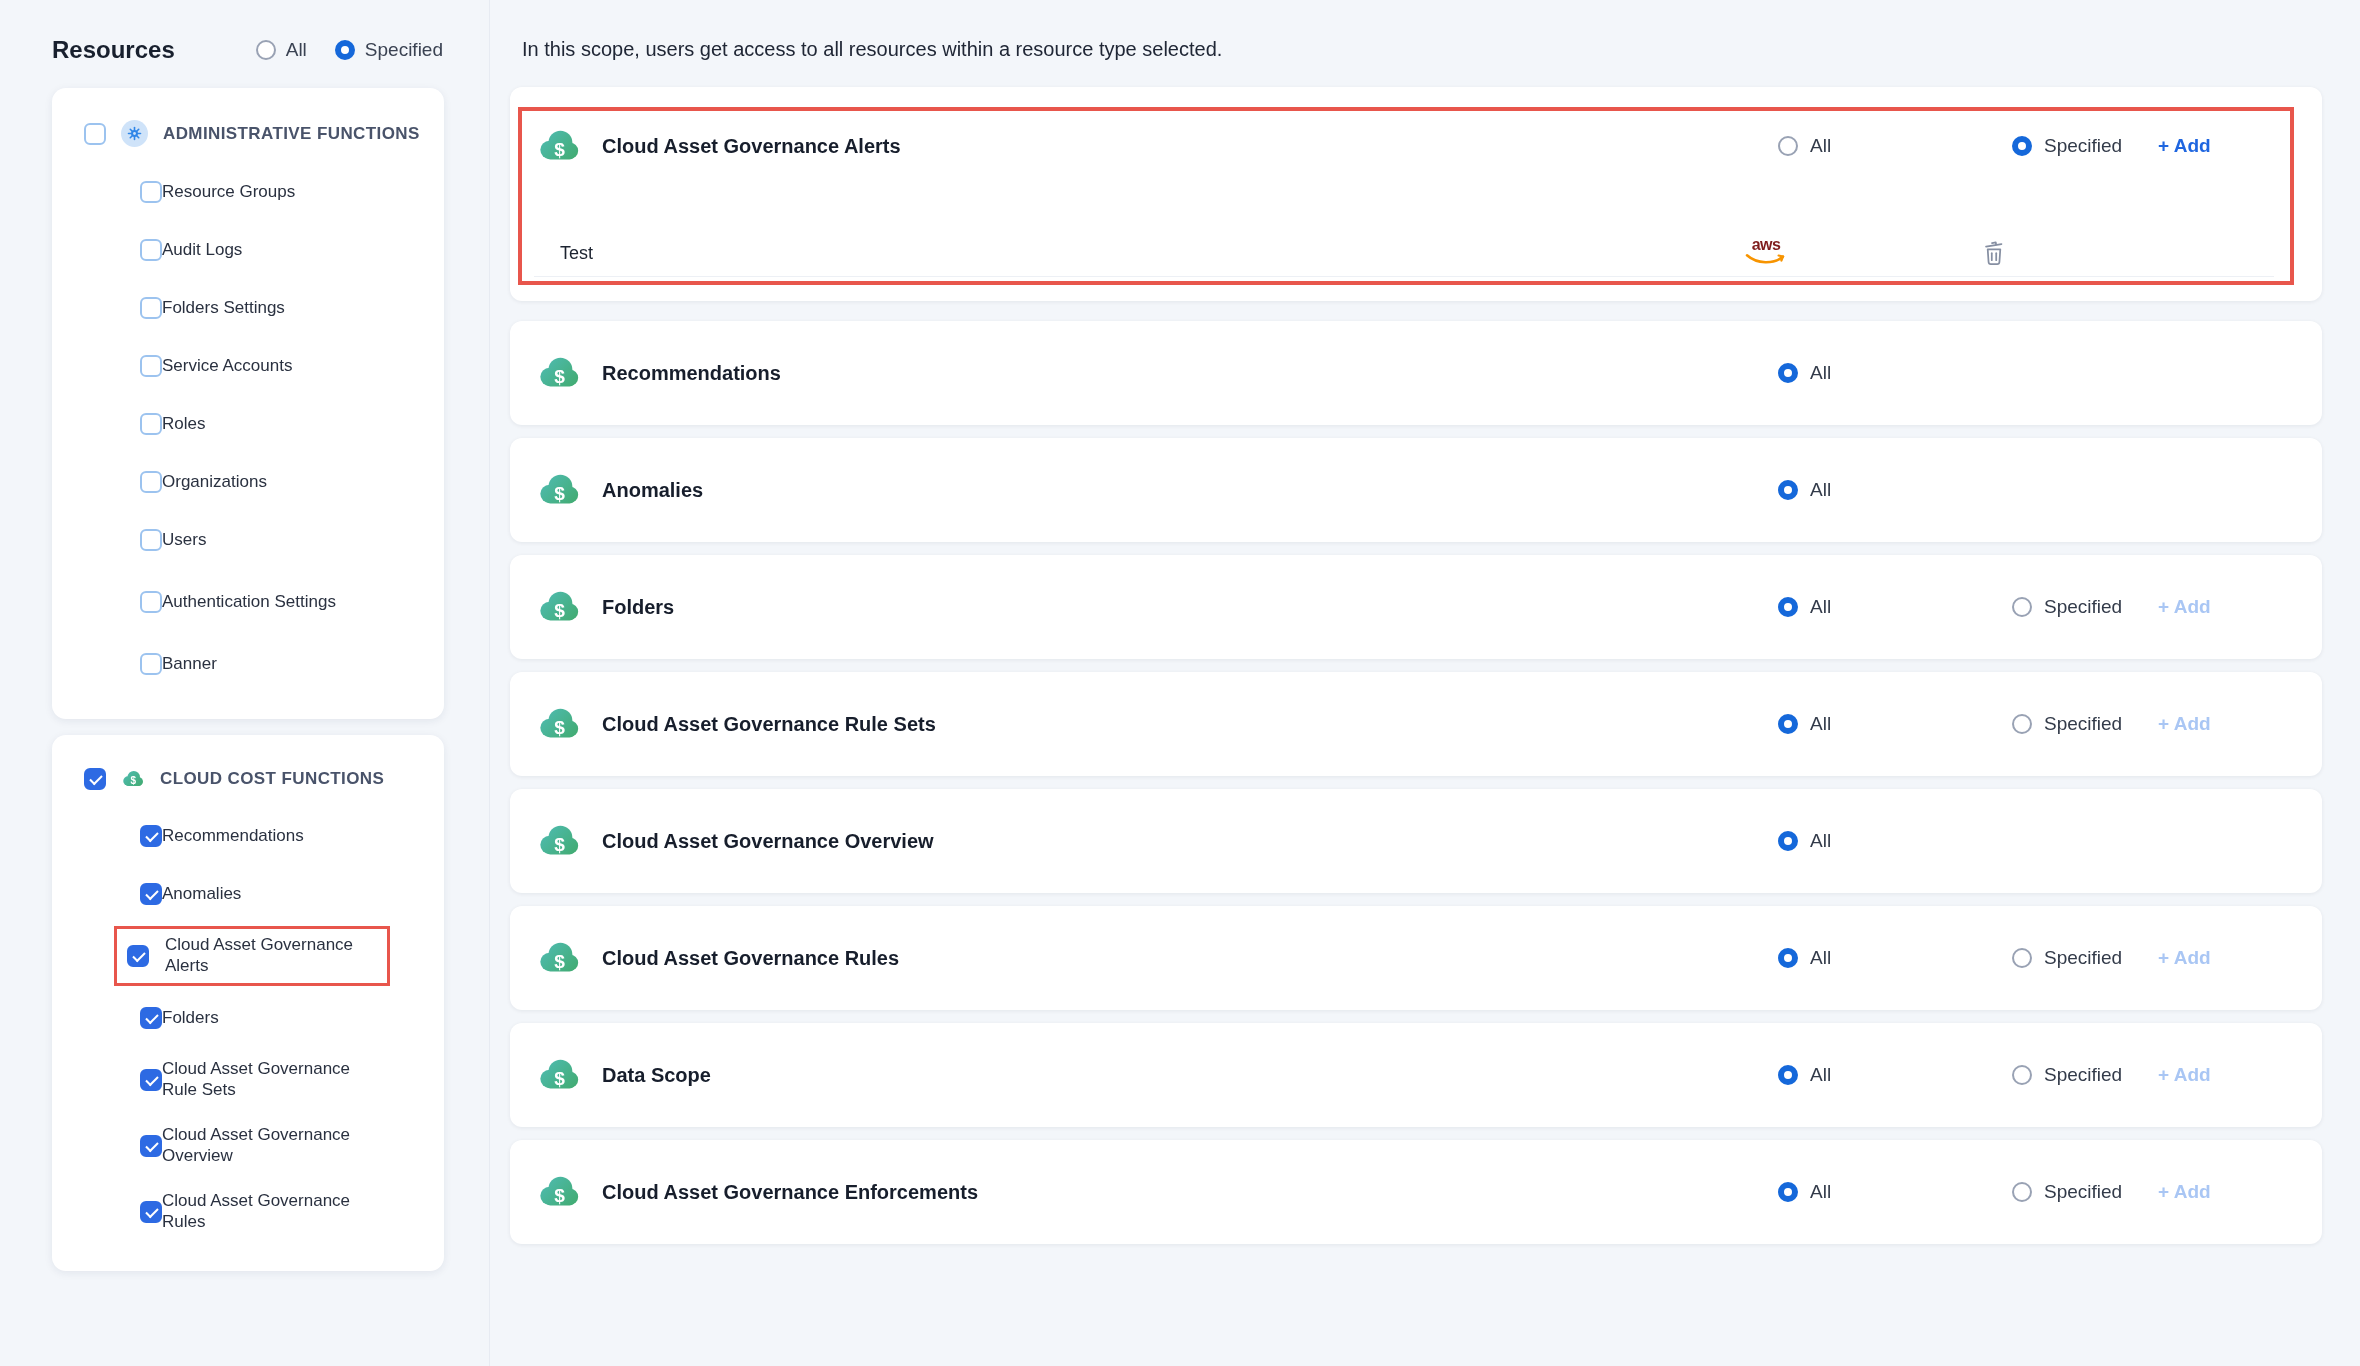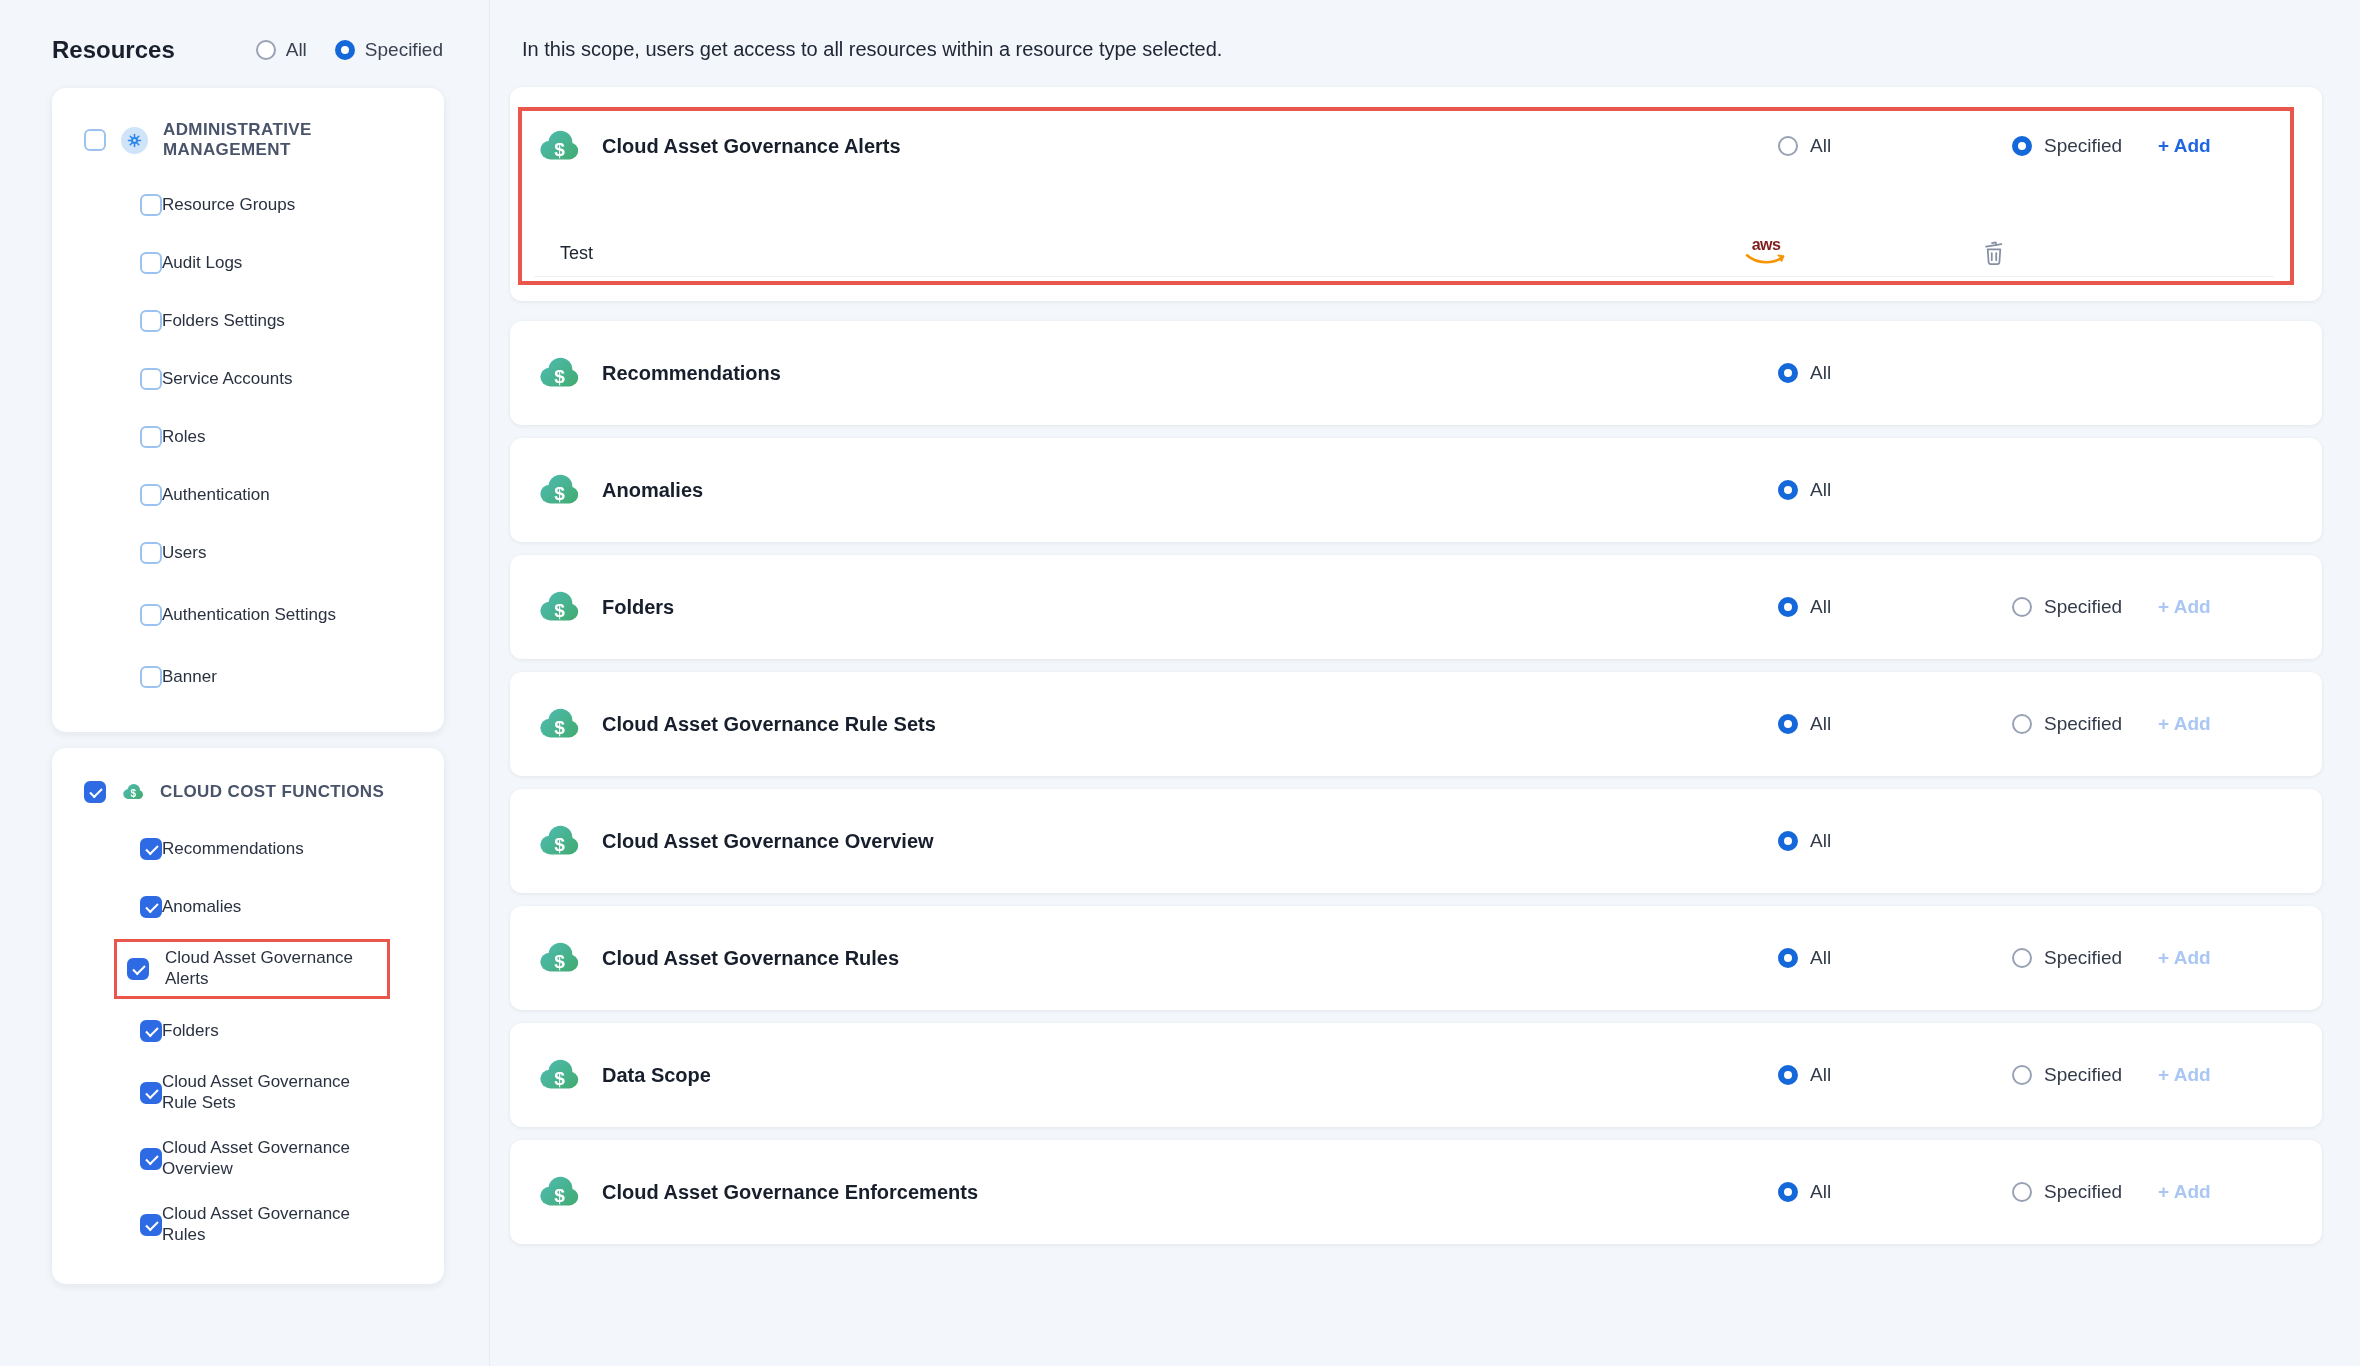--- a/index.html
+++ b/index.html
@@ -106,21 +106,21 @@
  <g stroke="#2f86e8" stroke-width="1.7" stroke-linecap="round">
   <line x1="8" y1="1.6" x2="8" y2="14.4"></line>
                 <line x1="1.6" y1="8" x2="14.4" y2="8"></line>
   <line x1="3.5" y1="3.5" x2="12.5" y2="12.5"></line>
                 <line x1="12.5" y1="3.5" x2="3.5" y2="12.5"></line>
               </g>
  <circle cx="8" cy="8" r="3.7" fill="#2f86e8"></circle>
               <circle cx="8" cy="8" r="1.5" fill="#cfe3f9"></circle>
             </svg>
           </span>
-          <span class="group-label">ADMINISTRATIVE MANAGEMENT</span>
+          <span class="group-label">ADMINISTRATIVE FUNCTIONS</span>
         </div>
         <div class="sg-item">
           <div class="cb"></div>
           <span class="sg-label">Resource Groups</span>
         </div>
         <div class="sg-item">
           <div class="cb"></div>
           <span class="sg-label">Audit Logs</span>
         </div>
         <div class="sg-item">
@@ -130,21 +130,21 @@
         <div class="sg-item">
           <div class="cb"></div>
           <span class="sg-label">Service Accounts</span>
         </div>
         <div class="sg-item">
           <div class="cb"></div>
           <span class="sg-label">Roles</span>
         </div>
         <div class="sg-item">
           <div class="cb"></div>
-          <span class="sg-label">Authentication</span>
+          <span class="sg-label">Organizations</span>
         </div>
         <div class="sg-item">
           <div class="cb"></div>
           <span class="sg-label">Users</span>
         </div>
         <div class="sg-item two-line">
           <div class="cb"></div>
           <span class="sg-label">Authentication Settings</span>
         </div>
         <div class="sg-item">

